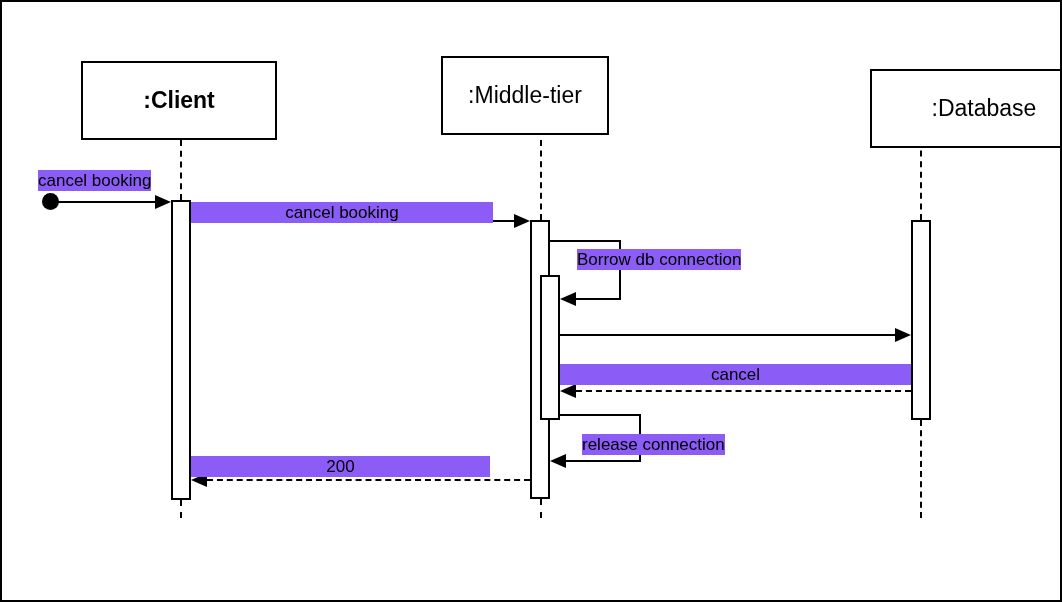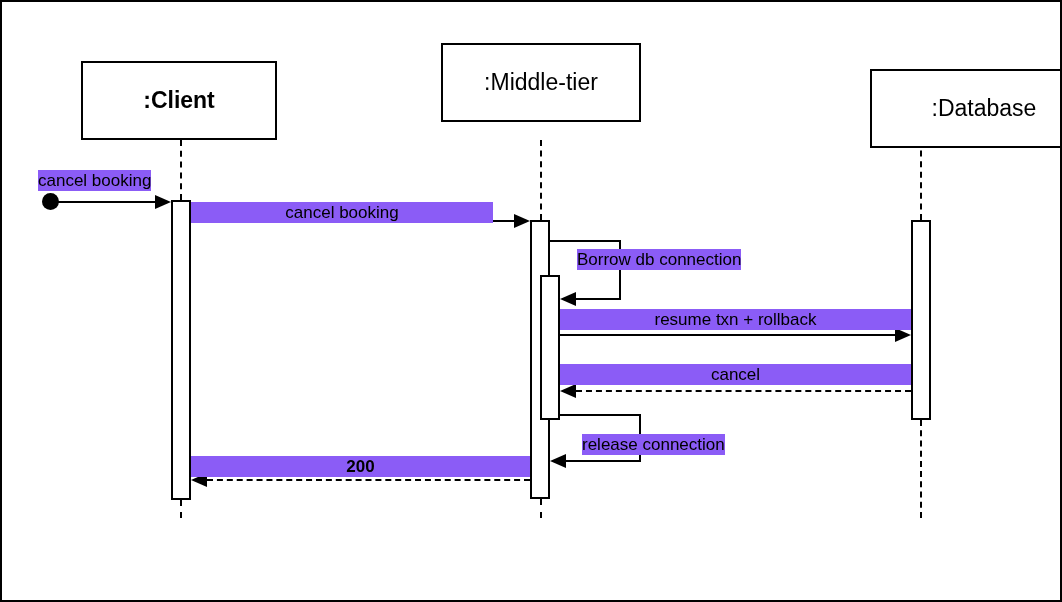--- a/index.html
+++ b/index.html
@@ -88,21 +88,21 @@
   .msg-label.centered { text-align: center; }
 </style>
 </head>
 <body>
 
 <div id="canvas">
 
   <div class="actor-box" style="left:79px; top:59px; width:196px; height:79px;font-weight:bold;">
     <span>:Client</span>
   </div>
-  <div class="actor-box" style="left:439px; top:41px; width:200px; height:79px;">
+  <div class="actor-box" style="left:439px; top:54px; width:168px; height:79px;">
     <span>:Middle-tier</span>
   </div>
   <div class="actor-box" style="left:868px; top:59px; width:228px; height:79px;margin-top:8px;">
     <span>:Database</span>
   </div>
 
   <div class="lifeline" style="left:178px; top:138px; height:60px;"></div>
   <div class="lifeline" style="left:538px; top:138px; height:80px;"></div>
   <div class="lifeline" style="left:918px; top:138px; height:80px;"></div>
   <div class="lifeline" style="left:178px; top:498px; height:18px;"></div>
@@ -123,28 +123,27 @@
   <div class="arrow-right" style="left:512px; top:212px;"></div>
   <div class="msg-label centered" style="left:189px; top:200px; width:302px;">cancel booking</div>
 
   <div class="bracket" style="left:548px; top:238px; width:71px; height:60px;"></div>
   <div class="msg-line" style="left:572px; top:296px; width:47px;"></div>
   <div class="arrow-left" style="left:558px; top:290px;"></div>
   <div class="msg-label" style="left:575px; top:247px;">Borrow db connection</div>
 
   <div class="msg-line" style="left:558px; top:332px; width:335px;"></div>
   <div class="arrow-right" style="left:893px; top:326px;"></div>
-  <div class="msg-label centered" style="left:558px; top:307px; width:351px;">resume txn + rollback</div>
 
   <div class="msg-line dashed" style="left:574px; top:388px; width:335px;"></div>
   <div class="arrow-left" style="left:558px; top:382px;"></div>
   <div class="msg-label centered" style="left:558px; top:362px; width:351px;">cancel</div>
 
   <div class="bracket" style="left:558px; top:412px; width:81px; height:48px;"></div>
   <div class="msg-line" style="left:564px; top:458px; width:75px;"></div>
   <div class="arrow-left" style="left:548px; top:452px;"></div>
   <div class="msg-label" style="left:580px; top:432px;">release connection</div>
 
   <div class="msg-line dashed" style="left:205px; top:477px; width:323px;"></div>
   <div class="arrow-left" style="left:189px; top:471px;"></div>
-  <div class="msg-label centered" style="left:189px; top:454px; width:339px;font-weight:bold;">200</div>
+  <div class="msg-label centered" style="left:189px; top:454px; width:299px;">200</div>
 
 </div>
 
 </body></html>

